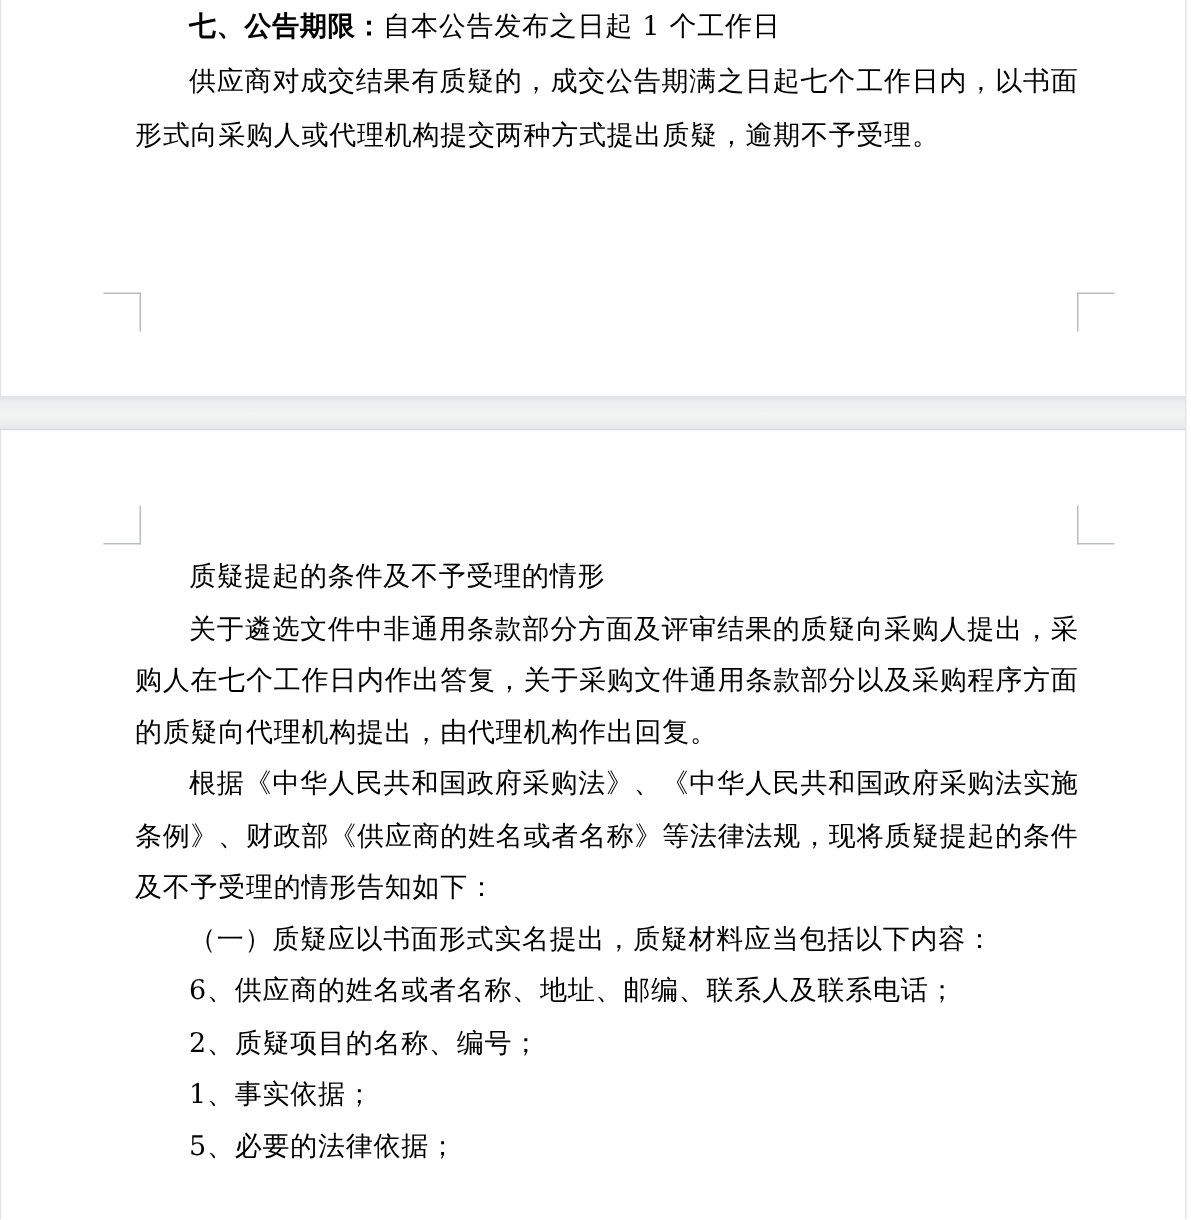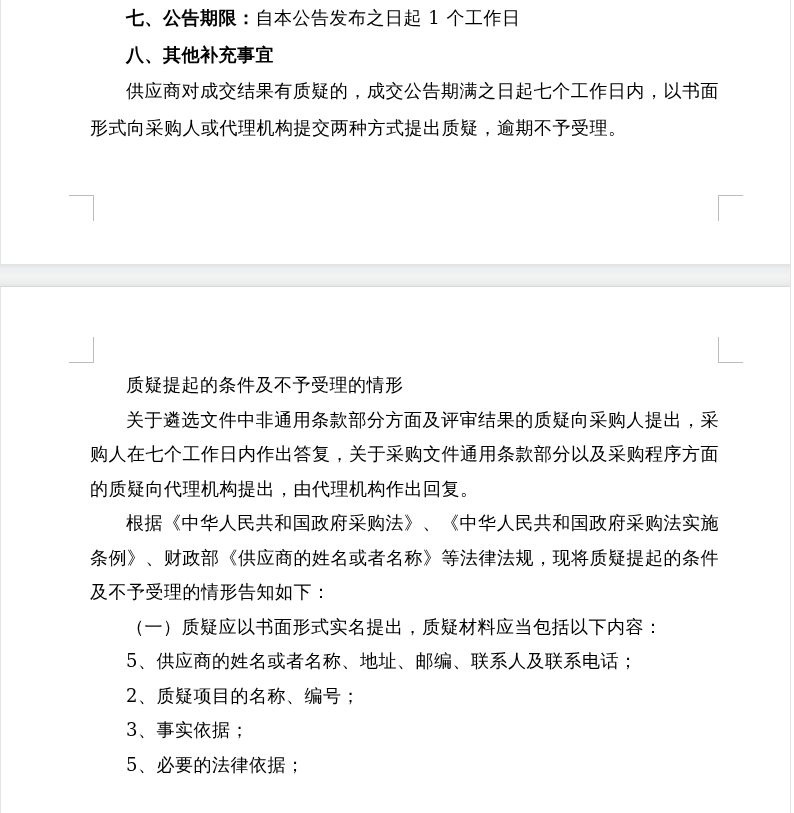--- a/index.html
+++ b/index.html
@@ -62,39 +62,38 @@
 <body>
 
 <div class="document-view">
 
   <div class="edge-line edge-left"></div>
   <div class="edge-line edge-right"></div>
 
   <div class="doc-page page-1">
     <div class="text-col">
       <p><span class="bold">七、公告期限：</span><span>自本公告发布之日起 1 个工作日</span></p>
-      <p class="bold">八、其他补充事宜</p>
       <p>供应商对成交结果有质疑的，成交公告期满之日起七个工作日内，以书面形式向采购人或代理机构提交两种方式提出质疑，逾期不予受理。</p>
     </div>
   </div>
 
   <div class="boundary-mark mark-p1-left"></div>
   <div class="boundary-mark mark-p1-right"></div>
 
   <div class="page-separator"></div>
 
   <div class="doc-page page-2">
     <div class="text-col">
       <p>质疑提起的条件及不予受理的情形</p>
       <p>关于遴选文件中非通用条款部分方面及评审结果的质疑向采购人提出，采购人在七个工作日内作出答复，关于采购文件通用条款部分以及采购程序方面的质疑向代理机构提出，由代理机构作出回复。</p>
       <p>根据《中华人民共和国政府采购法》、《中华人民共和国政府采购法实施条例》、财政部《供应商的姓名或者名称》等法律法规，现将质疑提起的条件及不予受理的情形告知如下：</p>
       <p>（一）质疑应以书面形式实名提出，质疑材料应当包括以下内容：</p>
-      <p>5、供应商的姓名或者名称、地址、邮编、联系人及联系电话；</p>
+      <p>6、供应商的姓名或者名称、地址、邮编、联系人及联系电话；</p>
       <p>2、质疑项目的名称、编号；</p>
-      <p>3、事实依据；</p>
+      <p>1、事实依据；</p>
       <p>5、必要的法律依据；</p>
     </div>
   </div>
 
   <div class="boundary-mark mark-p2-left"></div>
   <div class="boundary-mark mark-p2-right"></div>
 
 </div>
 
 </body></html>

